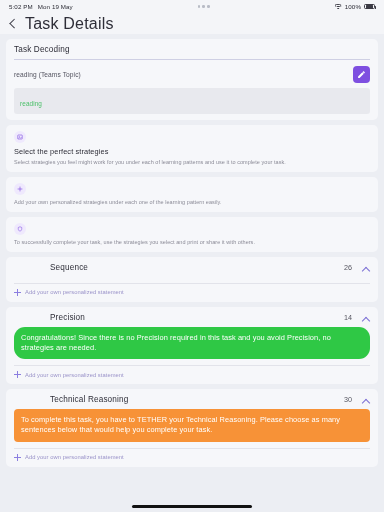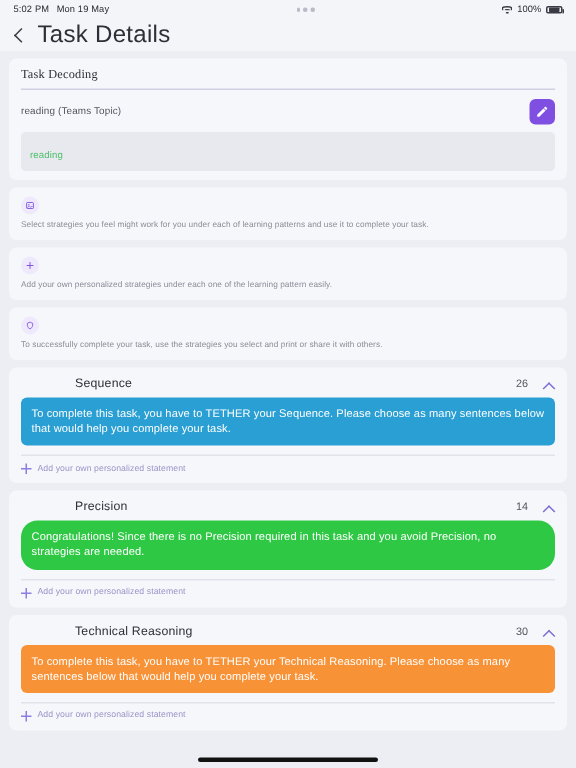--- a/index.html
+++ b/index.html
@@ -46,21 +46,21 @@
     width:5.5px; height:5.5px; border-left:1.3px solid #3b3b46; border-bottom:1.3px solid #3b3b46;
     transform: rotate(45deg);
   }
   .nav-title { font-size:16px; color:#2e2e38; letter-spacing:.2px; }
 
   
   .scroll { flex:1 1 auto; overflow:hidden; padding: 5px 6px 0 6px; display:flex; flex-direction:column; gap:5px; }
   .card { background:#f6f7fa; border-radius:5px; padding:6px 8px; }
 
   
-  .card-title { font-size:8.2px; color:#2e2e38; letter-spacing:.15px; padding-bottom:5px;font-family:Liberation Serif, serif; }
+  .card-title { font-size:8.2px; color:#2e2e38; letter-spacing:.15px; padding-bottom:5px; }
   .rule { height:1px; background:#cfd0e4; margin:0 0 6px 0; }
   .topic-row { display:flex; align-items:center; justify-content:space-between; gap:8px; }
   .topic-text { font-size:6.6px; color:#53535f; letter-spacing:.1px; }
   .edit-btn {
     width:17px; height:17px; border-radius:4px; background:#7e4fe0;
     display:flex; align-items:center; justify-content:center; flex:0 0 17px; cursor:pointer;
   }
   .pencil { width:9px; height:9px; }
   .chip-row { margin-top:5px; background:#e8e9ee; border-radius:3px; padding:4px 6px; }
   .chip-text { font-size:6.4px; color:#4cc06a; letter-spacing:.1px; }
@@ -155,20 +155,21 @@
     </div>
 
     <div class="card">
       <span class="info-ico">
         <svg viewBox="0 0 24 24">
             <rect x="3" y="4" width="18" height="16" rx="2" fill="none" stroke="#7e4fe0" stroke-width="2.4"></rect>
             <circle cx="9" cy="10" r="1.8" fill="#7e4fe0"></circle>
             <path d="M5 18l5-5 4 4 3-3 2 2" fill="none" stroke="#7e4fe0" stroke-width="2"></path>
           </svg>
       </span>
+      <div class="info-title">Select the perfect strategies</div>
       <div class="info-sub">Select strategies you feel might work for you under each of learning patterns and use it to complete your task.</div>
     </div>
 
     <div class="card">
       <span class="info-ico">
         <svg viewBox="0 0 24 24">
             <path d="M12 4v16M4 12h16" stroke="#7e4fe0" stroke-width="2.6" stroke-linecap="round"></path>
           </svg>
       </span>
       <div class="info-sub">Add your own personalized strategies under each one of the learning pattern easily.</div>
@@ -184,21 +185,20 @@
     </div>
 
     <div class="card">
       <div class="sec-head">
         <span class="sec-name">Sequence</span>
         <span class="sec-right">
           <span class="sec-score">26</span>
           <span class="chev-up"></span>
         </span>
       </div>
-      <div class="banner blue">To complete this task, you have to TETHER your Sequence. Please choose as many sentences below that would help you complete your task.</div>
       <div class="divider"></div>
       <div class="add-row">
         <span class="plus"></span>
         <span class="add-text">Add your own personalized statement</span>
       </div>
     </div>
 
     <div class="card">
       <div class="sec-head">
         <span class="sec-name">Precision</span>

